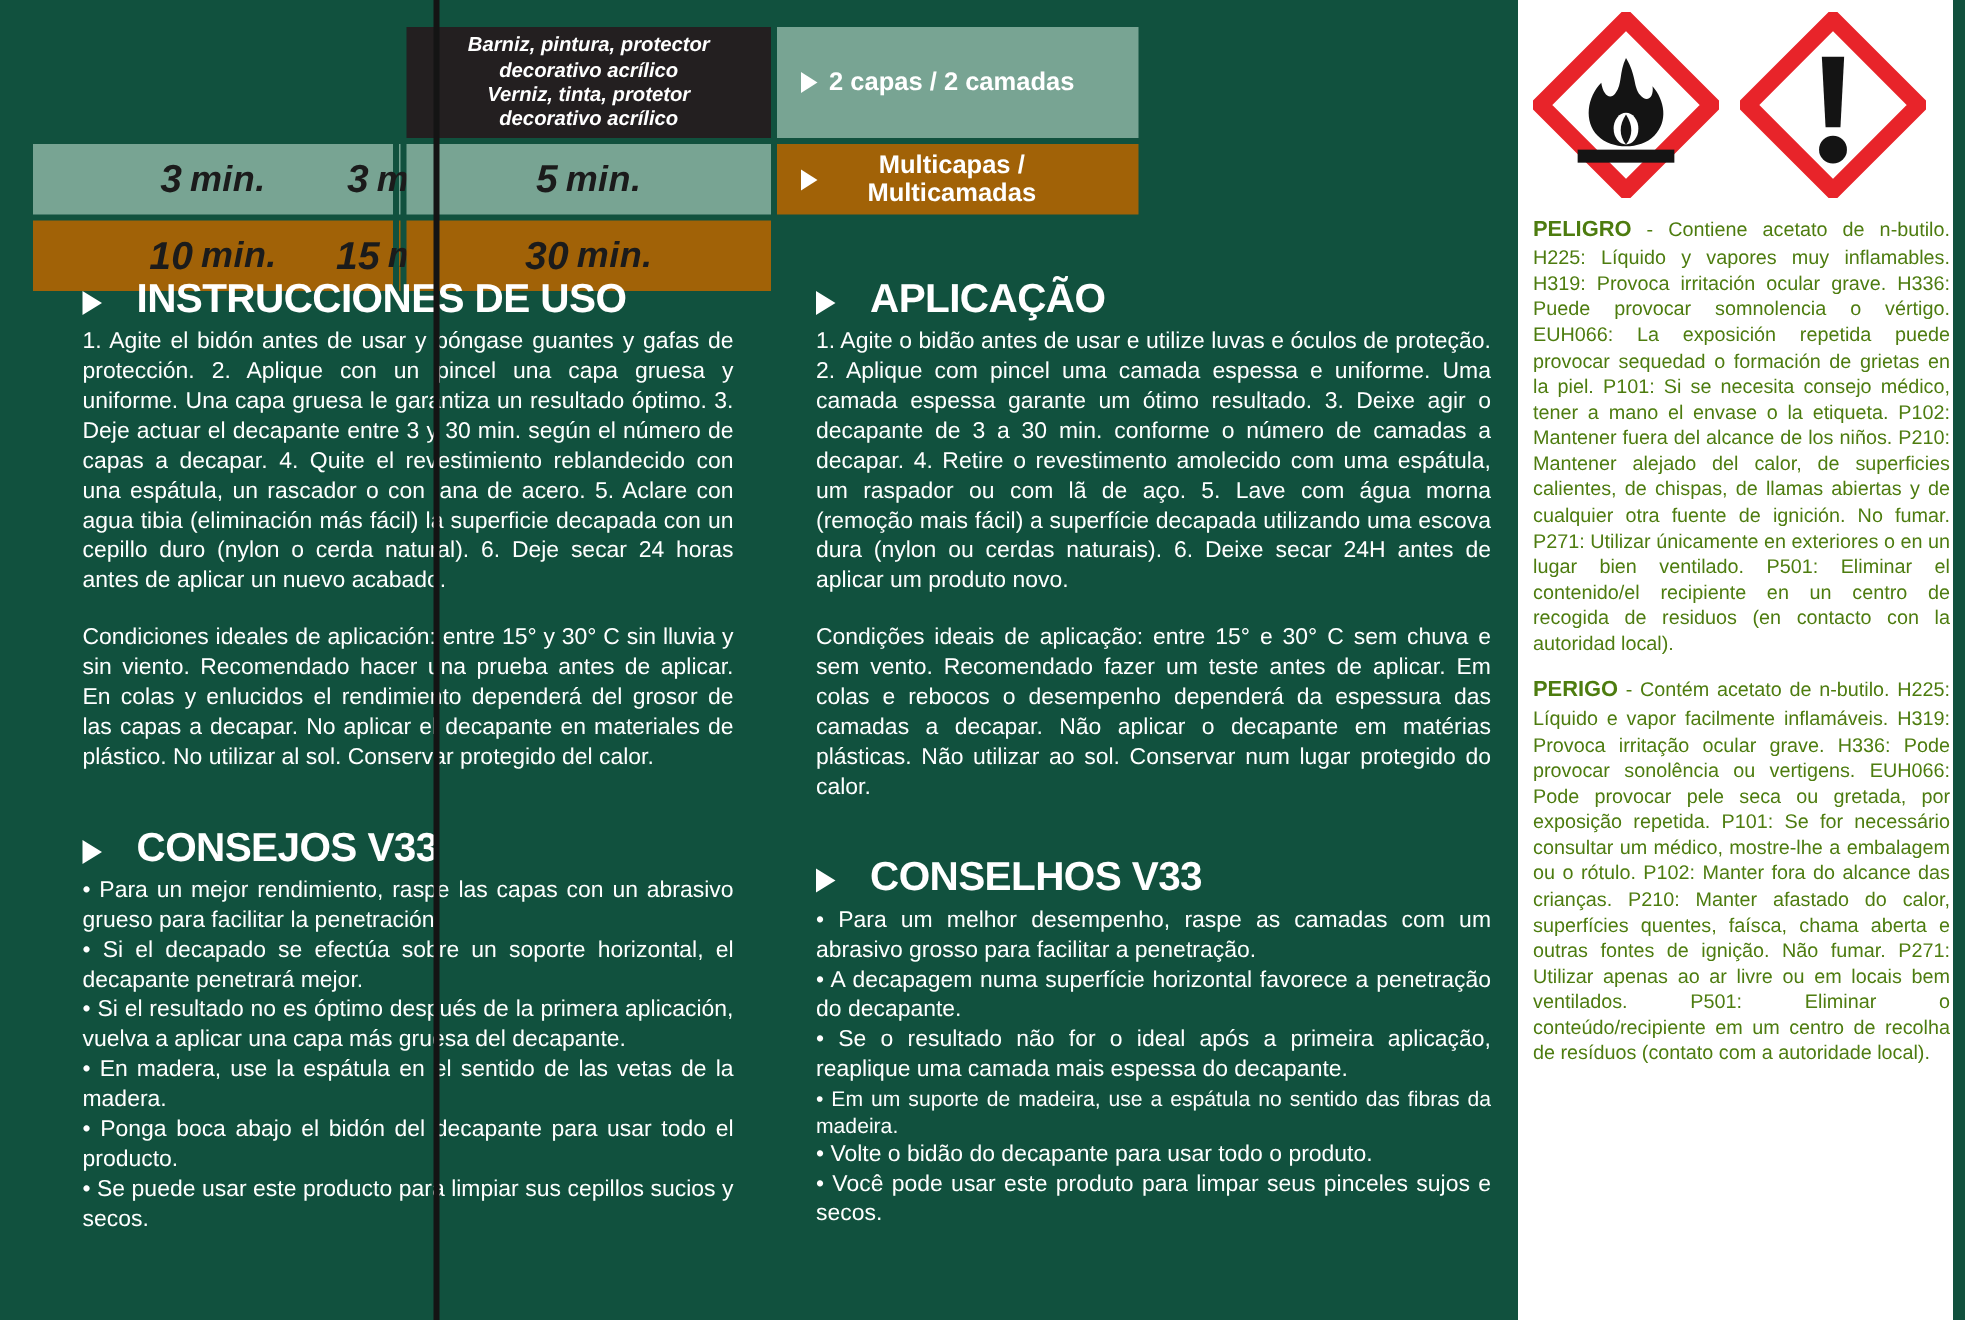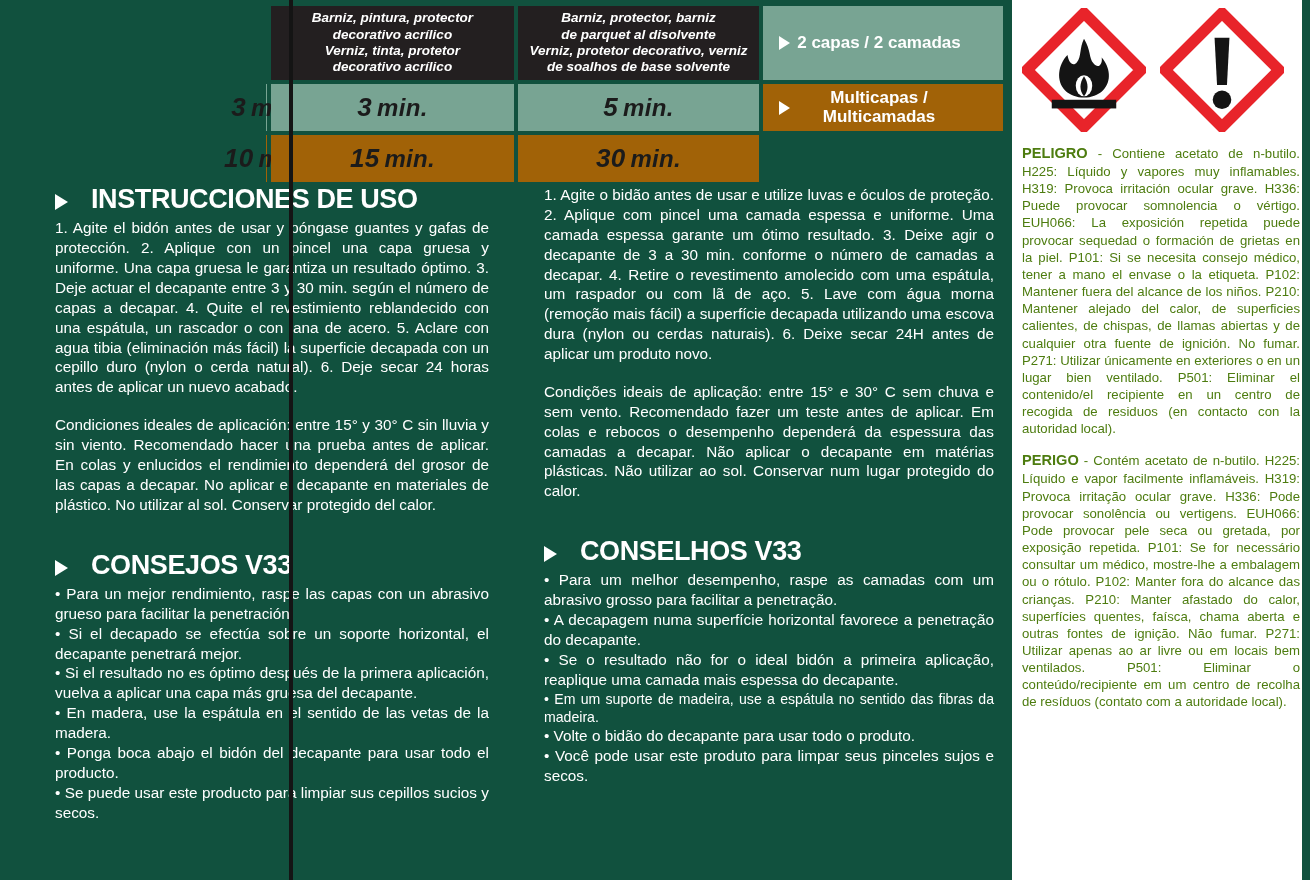--- a/index.html
+++ b/index.html
@@ -18,21 +18,21 @@
   
   .fold-line {
     position: absolute;
     left: 289px; top: 0; width: 4px; height: 880px;
     background: #141414;
     z-index: 5;
   }
 
   
   .table-zone {
-    position: absolute; left: 0; top: 4px;
+    position: absolute; left: 0; top: 16px;
     width: 956px; height: 176px;
   }
   .table-grid {
     position: absolute; left: 22px; top: 2px;
     width: 978px; height: 172px;
     display: grid;
     grid-template-columns: 240px 1px 243px 241px 240px;
     grid-template-rows: 74px 47px 47px;
     column-gap: 4px; row-gap: 4px;
   }
@@ -157,28 +157,20 @@
       <div class="cell hdr-blank"></div>
       <div class="cell spacer-col"></div>
       <div class="cell hdr-dark">
         <span>
           <span>Barniz, pintura, protector</span><br>
           <span>decorativo acrílico</span><br>
           <span>Verniz, tinta, protetor</span><br>
           <span>decorativo acrílico</span>
         </span>
       </div>
-      <div class="cell hdr-dark">
-        <span>
-          <span>Barniz, protector, barniz</span><br>
-          <span>de parquet al disolvente</span><br>
-          <span>Verniz, protetor decorativo, verniz</span><br>
-          <span>de soalhos de base solvente</span>
-        </span>
-      </div>
 
       <div class="cell rowlabel r-light">
         <span class="tri"></span>
         <span>2 capas / 2 camadas</span>
       </div>
       <div class="cell spacer-col"></div>
       <div class="cell r-light value">
         <span>3</span>
           <span class="unit">min.</span>
       </div>
@@ -237,33 +229,37 @@
           <div>• Si el resultado no es óptimo después de la primera aplicación, vuelva a aplicar una capa más gruesa del decapante.</div>
           <div>• En madera, use la espátula en el sentido de las vetas de la madera.</div>
           <div>• Ponga boca abajo el bidón del decapante para usar todo el producto.</div>
           <div>• Se puede usar este producto para limpiar sus cepillos sucios y secos.</div>
         </div>
       </div>
     </div>
 
     <div class="col right">
       <div class="sec-block">
+        <div class="sec-title">
+          <span class="tri"></span>
+          <span>APLICAÇÃO</span>
+        </div>
         <p class="body-p">1. Agite o bidão antes de usar e utilize luvas e óculos de proteção. 2. Aplique com pincel uma camada espessa e uniforme. Uma camada espessa garante um ótimo resultado. 3. Deixe agir o decapante de 3 a 30 min. conforme o número de camadas a decapar. 4. Retire o revestimento amolecido com uma espátula, um raspador ou com lã de aço. 5. Lave com água morna (remoção mais fácil) a superfície decapada utilizando uma escova dura (nylon ou cerdas naturais). 6. Deixe secar 24H antes de aplicar um produto novo.</p>
         <p class="body-p note">Condições ideais de aplicação: entre 15° e 30° C sem chuva e sem vento. Recomendado fazer um teste antes de aplicar. Em colas e rebocos o desempenho dependerá da espessura das camadas a decapar. Não aplicar o decapante em matérias plásticas. Não utilizar ao sol. Conservar num lugar protegido do calor.</p>
       </div>
 
       <div class="sec-block advice">
         <div class="sec-title">
           <span class="tri"></span>
           <span>CONSELHOS V33</span>
         </div>
         <div class="bullets">
           <div>• Para um melhor desempenho, raspe as camadas com um abrasivo grosso para facilitar a penetração.</div>
           <div>• A decapagem numa superfície horizontal favorece a penetração do decapante.</div>
-          <div>• Se o resultado não for o ideal bidón a primeira aplicação, reaplique uma camada mais espessa do decapante.</div>
+          <div>• Se o resultado não for o ideal após a primeira aplicação, reaplique uma camada mais espessa do decapante.</div>
           <div class="squeeze">• Em um suporte de madeira, use a espátula no sentido das fibras da madeira.</div>
           <div>• Volte o bidão do decapante para usar todo o produto.</div>
           <div>• Você pode usar este produto para limpar seus pinceles sujos e secos.</div>
         </div>
       </div>
     </div>
   </div>
 
   <div class="hazard">
     <div class="pictos">

